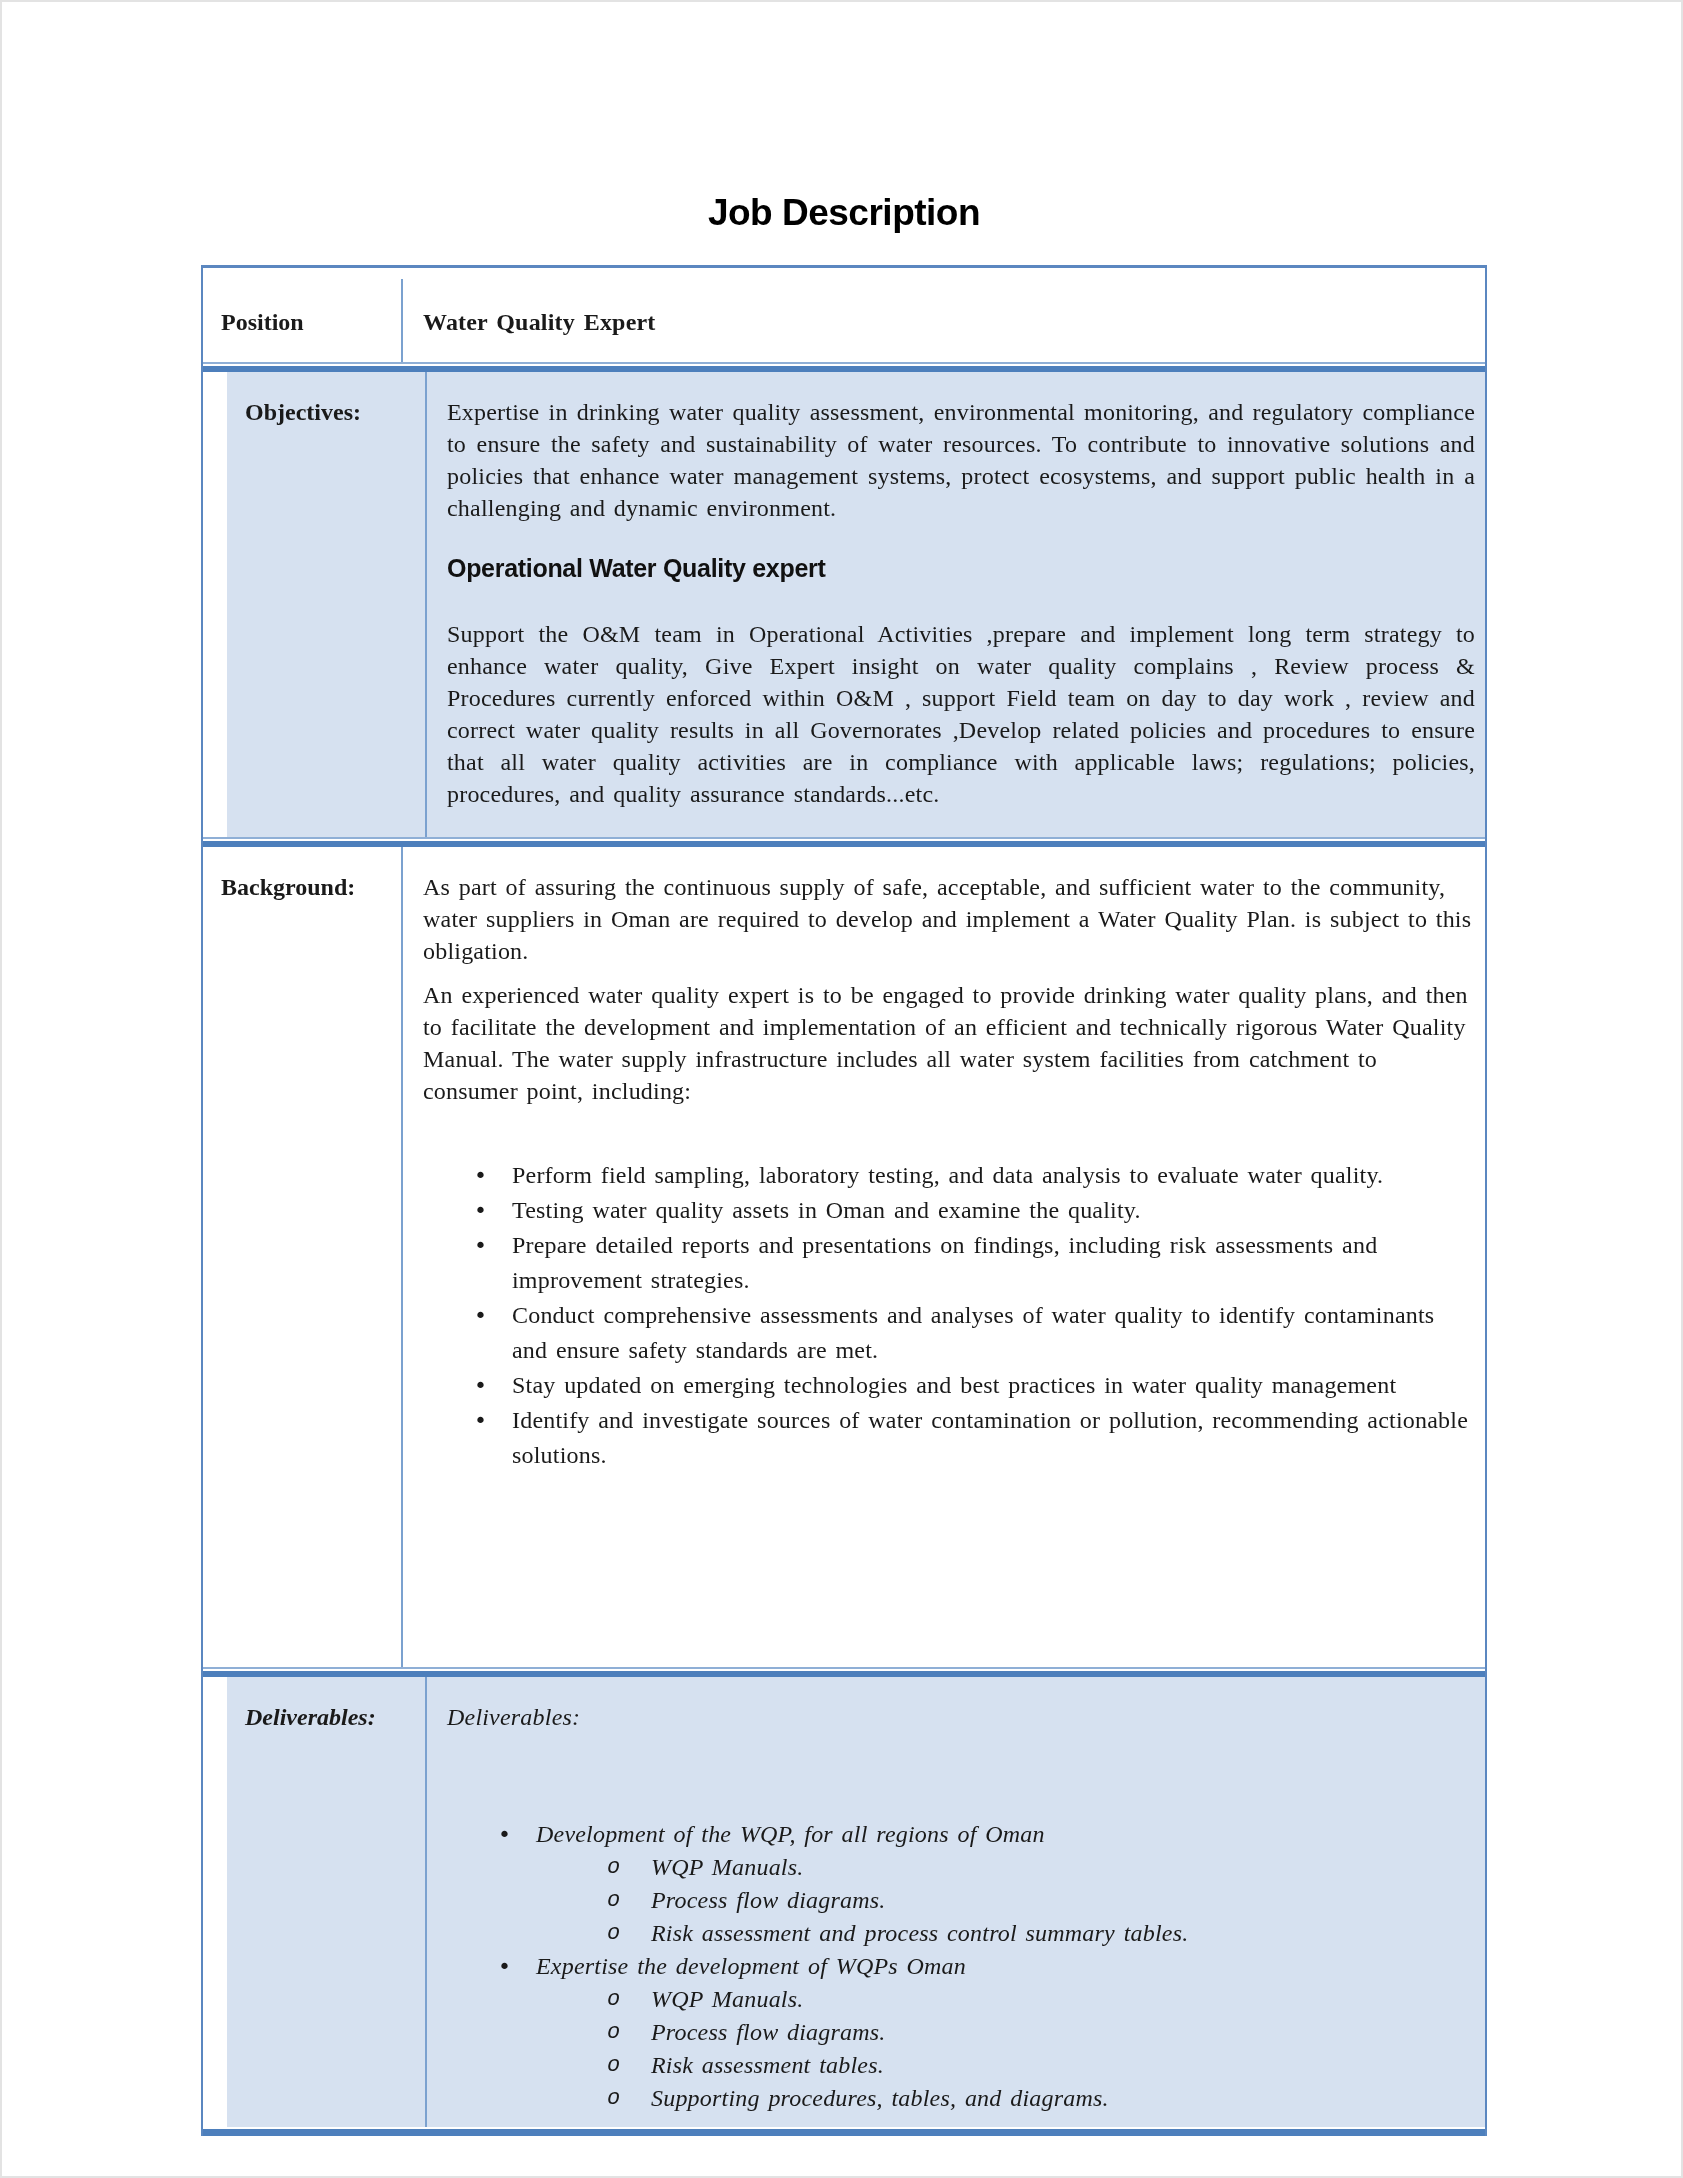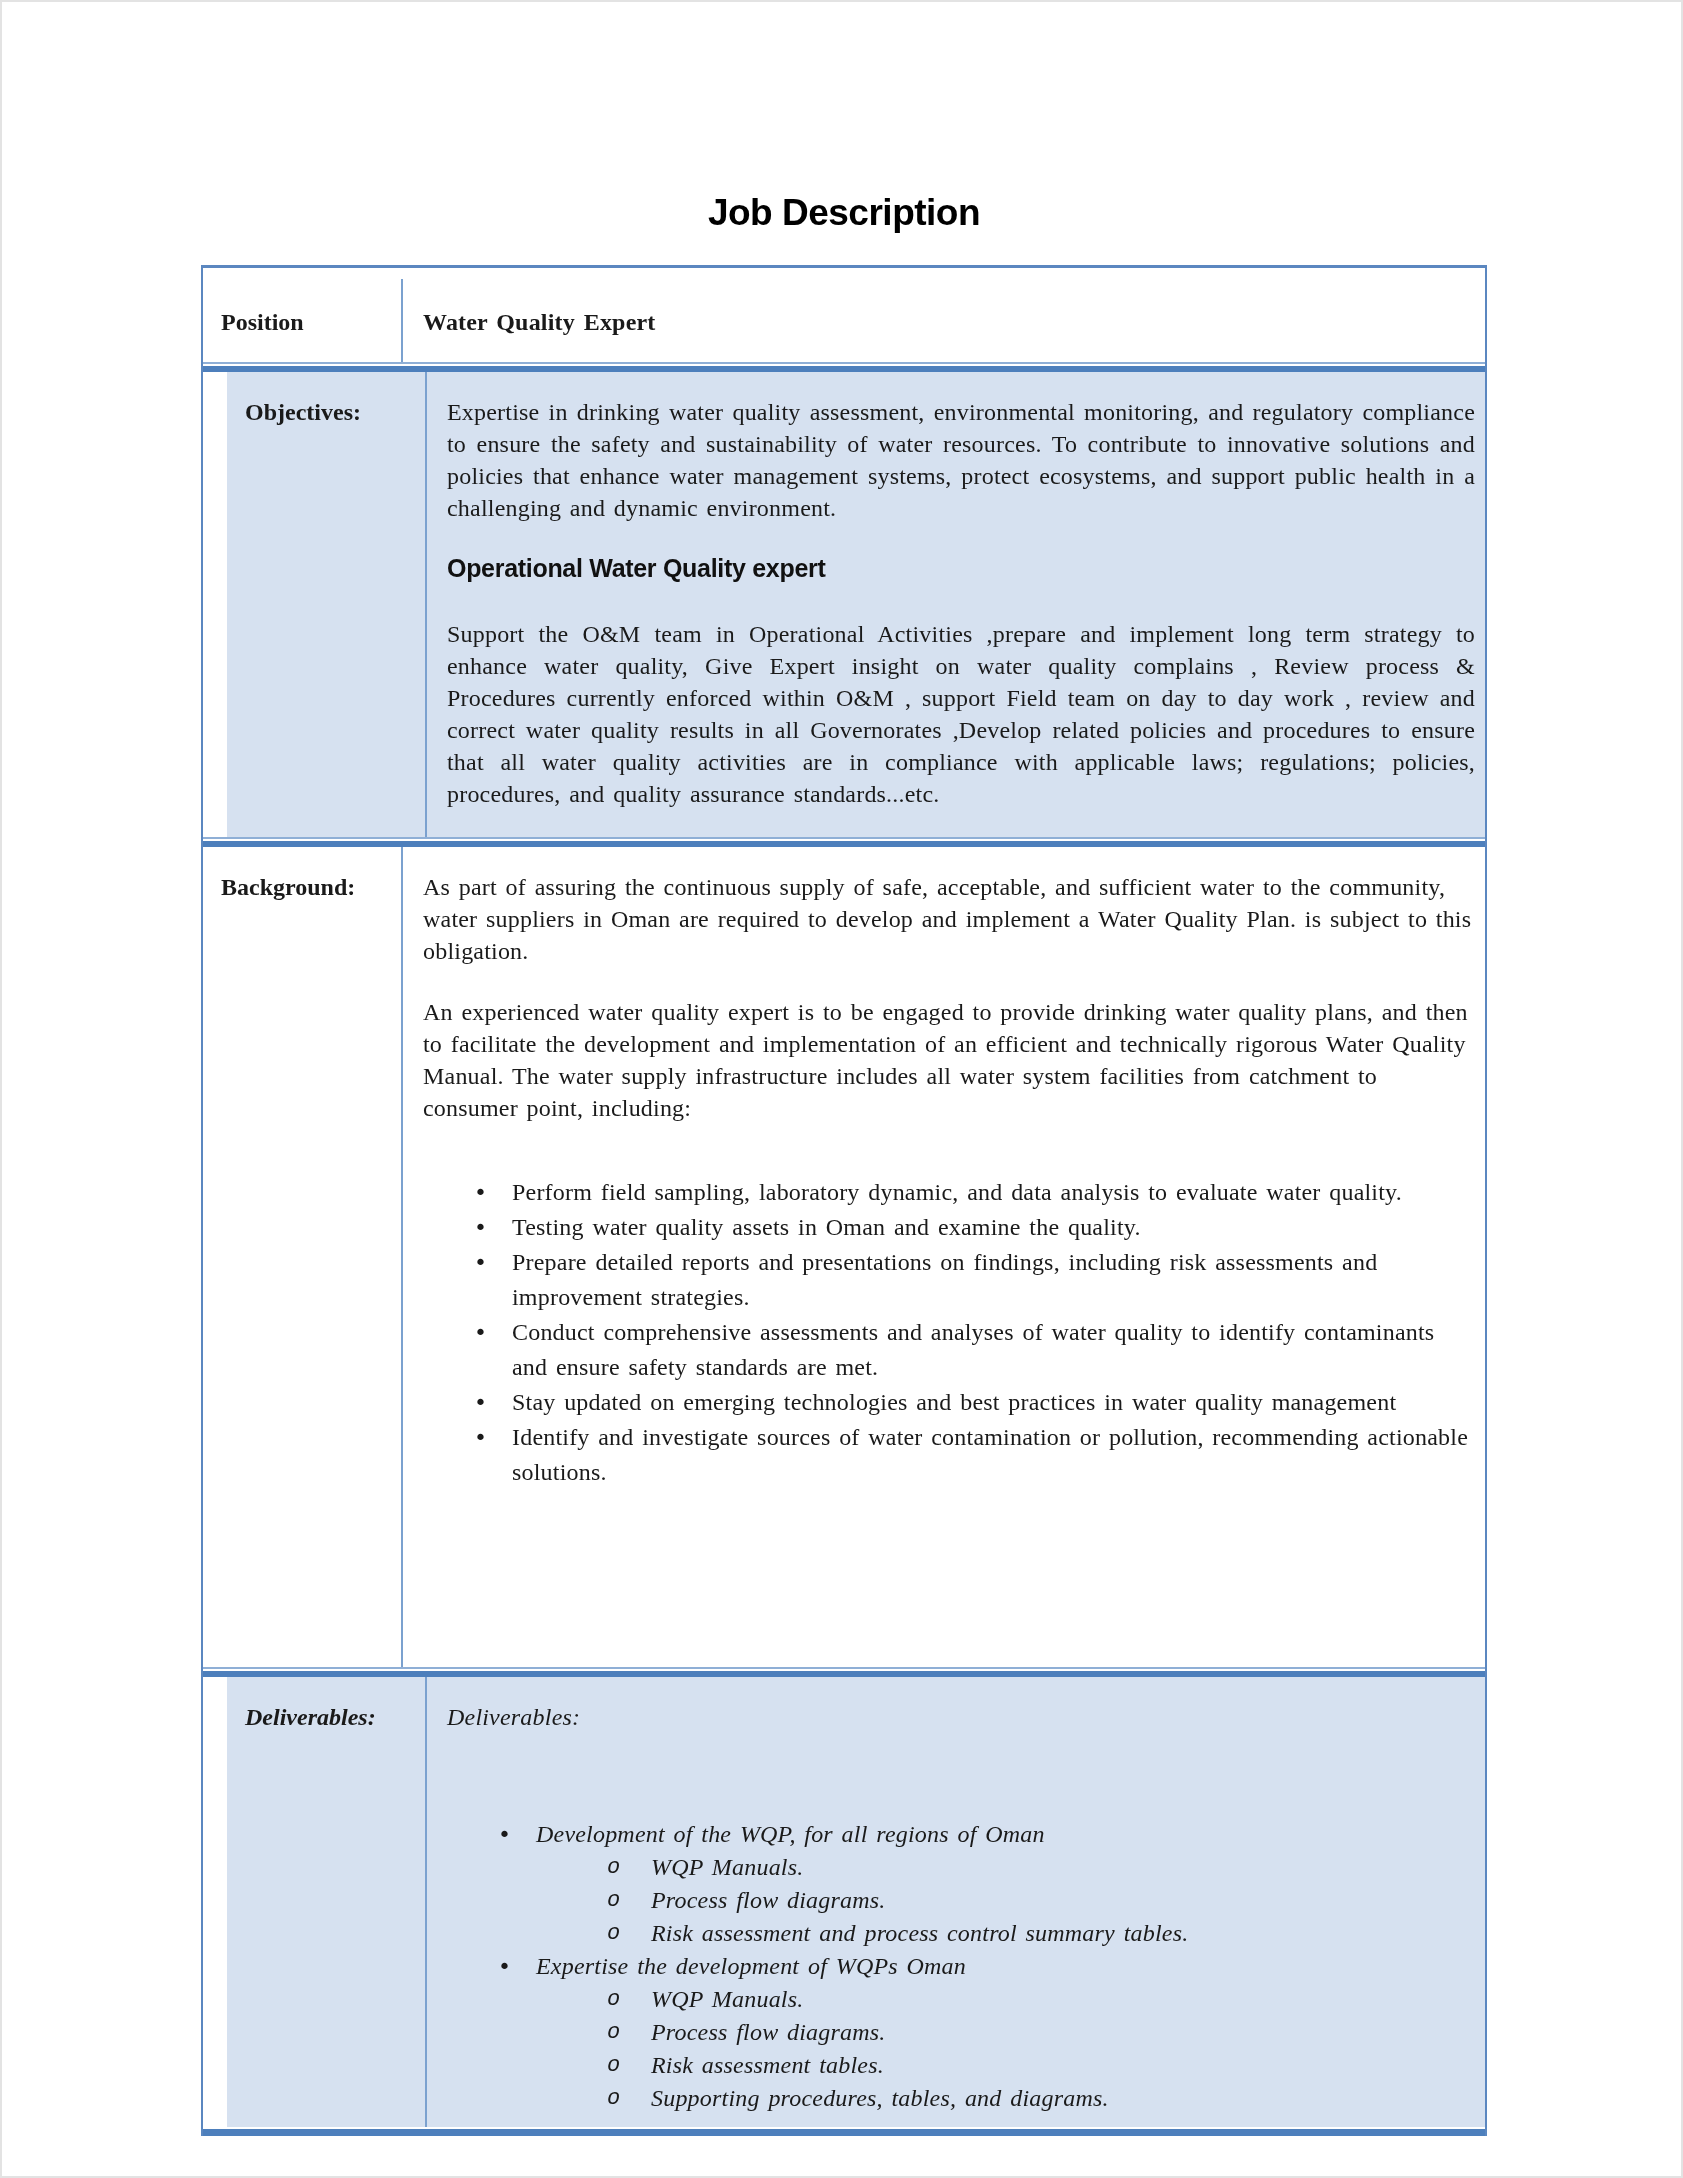--- a/index.html
+++ b/index.html
@@ -57,21 +57,21 @@
   .r-background{min-height:820px;}
   .r-deliverables{min-height:450px;font-style:italic;}
   p{margin:0;}
   .just{text-align:justify;}
   .para-gap{margin-bottom:28px;}
   .subhead{
     font-family:"Liberation Sans", sans-serif;
     font-weight:700;font-size:25px;letter-spacing:-0.3px;word-spacing:0;
     margin:0 0 34px 0;color:#111;
   }
-  .bg-p1{margin-bottom:29px;}
+  .bg-p1{margin-bottom:12px;}
   ul.bullets{
     list-style:none;margin:51px 0 0 0;padding:0;
     line-height:35px;
   }
   ul.bullets > li{
     position:relative;padding-left:89px;margin:0;
   }
   ul.bullets > li.gap-before{}
   ul.bullets > li::before{
     content:"\2022";
@@ -130,21 +130,21 @@
       <i class="l2"></i>
       <i class="l3"></i>
   </div>
 
   <div class="row r-background">
     <div class="cell label-cell">Background:</div>
     <div class="cell content-cell">
       <p class="bg-p1">As part of assuring the continuous supply of safe, acceptable, and sufficient water to the community, water suppliers in Oman are required to develop and implement a Water Quality Plan. is subject to this obligation.</p>
       <p>An experienced water quality expert is to be engaged to provide drinking water quality plans, and then to facilitate the development and implementation of an efficient and technically rigorous Water Quality Manual. The water supply infrastructure includes all water system facilities from catchment to consumer point, including:</p>
       <ul class="bullets">
-        <li>Perform field sampling, laboratory dynamic, and data analysis to evaluate water quality.</li>
+        <li>Perform field sampling, laboratory testing, and data analysis to evaluate water quality.</li>
         <li class="gap-before">Testing water quality assets in Oman and examine the quality.</li>
         <li>Prepare detailed reports and presentations on findings, including risk assessments and improvement strategies.</li>
         <li>Conduct comprehensive assessments and analyses of water quality to identify contaminants and ensure safety standards are met.</li>
         <li>Stay updated on emerging technologies and best practices in water quality management</li>
         <li>Identify and investigate sources of water contamination or pollution, recommending actionable solutions.</li>
       </ul>
     </div>
   </div>
 
   <div class="rule">

